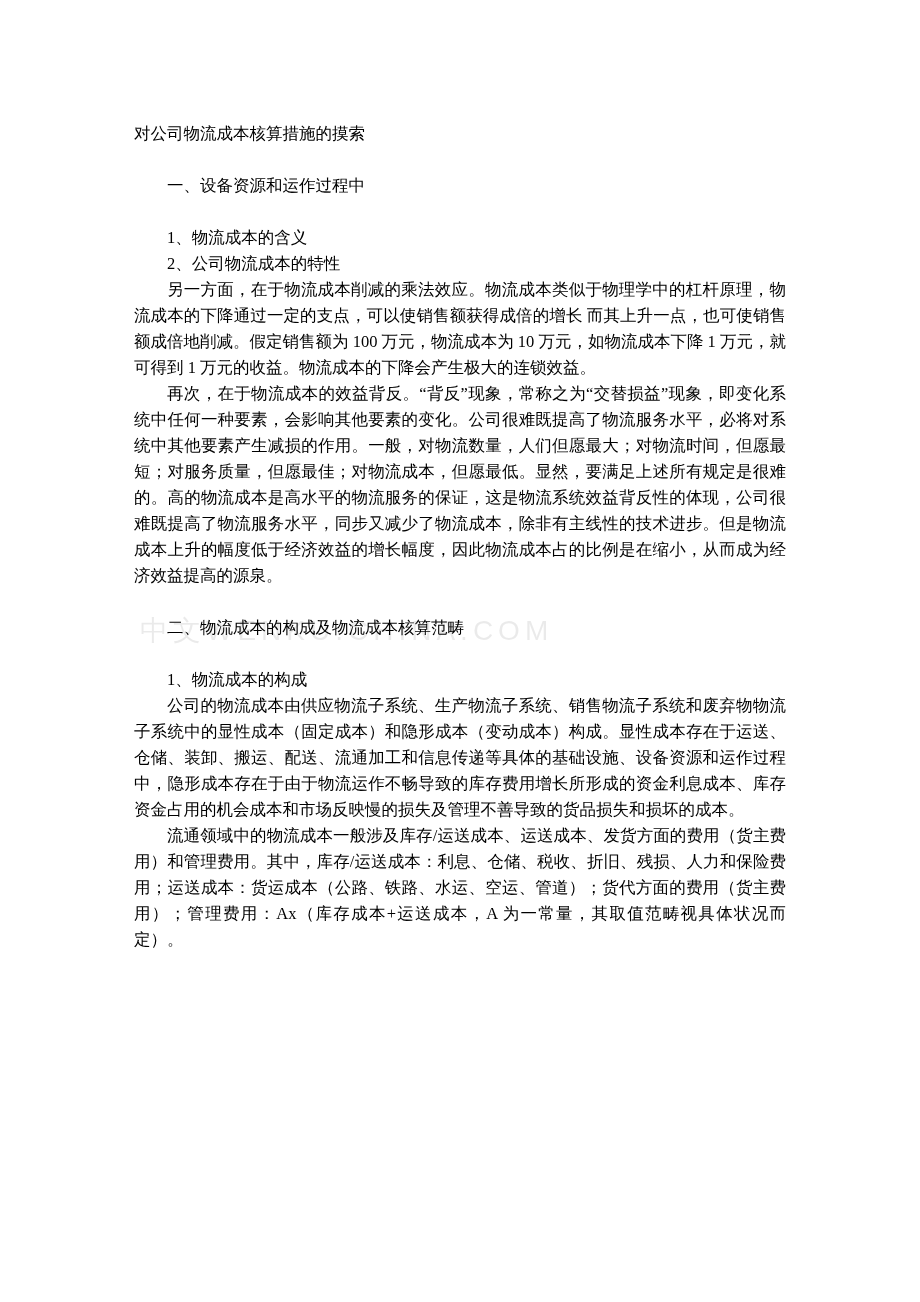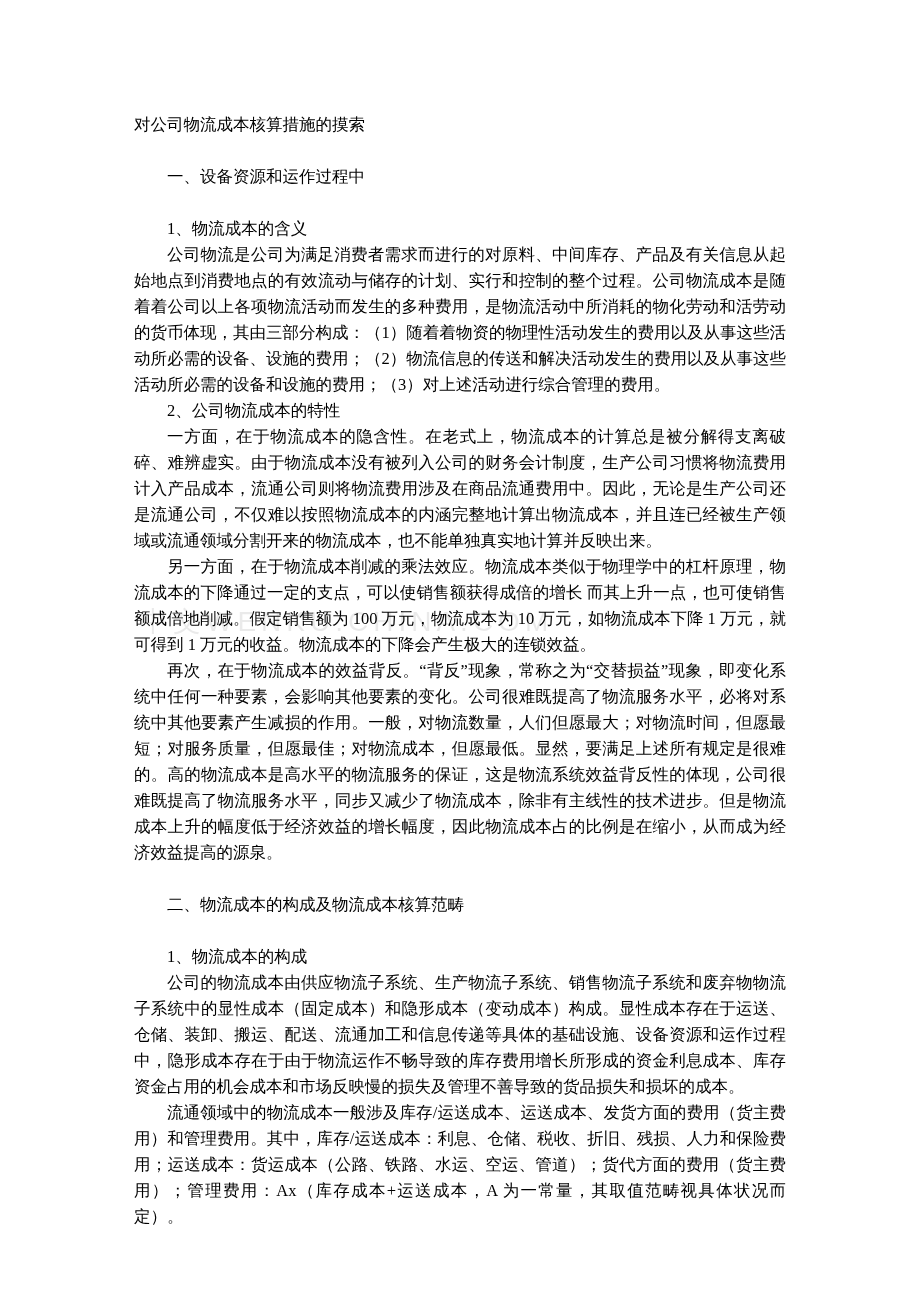--- a/index.html
+++ b/index.html
@@ -17,21 +17,21 @@
   }
   .page {
     position: relative;
     width: 920px;
     height: 1302px;
     background: #ffffff;
   }
   .doc {
     position: relative;
     width: 652px;
-    margin: 8px auto;
+    margin: 17px auto;
     padding-top: 104px;
     font-size: 16.5px;
     line-height: 26px;
     text-align: justify;
     z-index: 2;
   }
   .doc p {
     margin: 0;
     padding: 0;
   }
@@ -79,25 +79,23 @@
 
   <div class="doc">
 
     <p class="p-title">对公司物流成本核算措施的摸索</p>
 
 
     <p class="p-heading">一、设备资源和运作过程中</p>
 
     <p class="p-sub">1、物流成本的含义</p>
 
-    <p class="p-body">公司物流是公司为满足消费者需求而进行的对原料、中间库存、产品及有关信息从起始地点到消费地点的有效流动与储存的计划、实行和控制的整个过程。公司物流成本是随着着公司以上各项物流活动而发生的多种费用，是物流活动中所消耗的物化劳动和活劳动的货币体现，其由三部分构成：（1）随着着物资的物理性活动发生的费用以及从事这些活动所必需的设备、设施的费用；（2）物流信息的传送和解决活动发生的费用以及从事这些活动所必需的设备和设施的费用；（3）对上述活动进行综合管理的费用。</p>
 
     <p class="p-sub">2、公司物流成本的特性</p>
 
-    <p class="p-body">一方面，在于物流成本的隐含性。在老式上，物流成本的计算总是被分解得支离破碎、难辨虚实。由于物流成本没有被列入公司的财务会计制度，生产公司习惯将物流费用计入产品成本，流通公司则将物流费用涉及在商品流通费用中。因此，无论是生产公司还是流通公司，不仅难以按照物流成本的内涵完整地计算出物流成本，并且连已经被生产领域或流通领域分割开来的物流成本，也不能单独真实地计算并反映出来。</p>
 
     <p class="p-body">另一方面，在于物流成本削减的乘法效应。物流成本类似于物理学中的杠杆原理，物流成本的下降通过一定的支点，可以使销售额获得成倍的增长 而其上升一点，也可使销售额成倍地削减。假定销售额为 100 万元，物流成本为 10 万元，如物流成本下降 1 万元，就可得到 1 万元的收益。物流成本的下降会产生极大的连锁效益。</p>
 
     <p class="p-body">再次，在于物流成本的效益背反。“背反”现象，常称之为“交替损益”现象，即变化系统中任何一种要素，会影响其他要素的变化。公司很难既提高了物流服务水平，必将对系统中其他要素产生减损的作用。一般，对物流数量，人们但愿最大；对物流时间，但愿最短；对服务质量，但愿最佳；对物流成本，但愿最低。显然，要满足上述所有规定是很难的。高的物流成本是高水平的物流服务的保证，这是物流系统效益背反性的体现，公司很难既提高了物流服务水平，同步又减少了物流成本，除非有主线性的技术进步。但是物流成本上升的幅度低于经济效益的增长幅度，因此物流成本占的比例是在缩小，从而成为经济效益提高的源泉。</p>
 
     <p class="p-heading">二、物流成本的构成及物流成本核算范畴</p>
 
     <p class="p-sub">1、物流成本的构成</p>
 
     <p class="p-body">公司的物流成本由供应物流子系统、生产物流子系统、销售物流子系统和废弃物物流子系统中的显性成本（固定成本）和隐形成本（变动成本）构成。显性成本存在于运送、仓储、装卸、搬运、配送、流通加工和信息传递等具体的基础设施、设备资源和运作过程中，隐形成本存在于由于物流运作不畅导致的库存费用增长所形成的资金利息成本、库存资金占用的机会成本和市场反映慢的损失及管理不善导致的货品损失和损坏的成本。</p>

